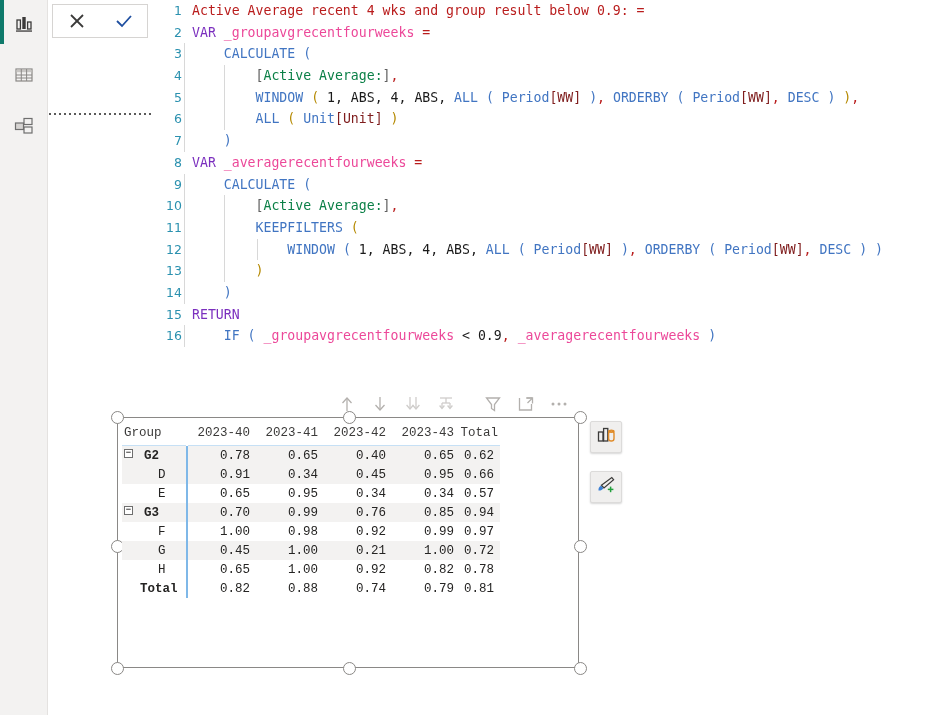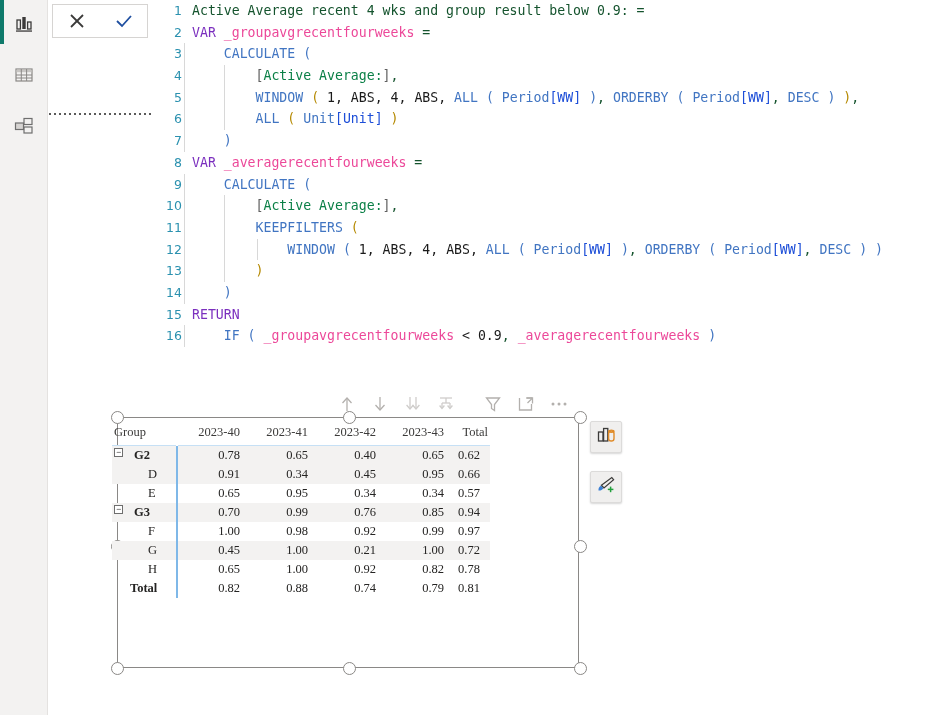--- a/index.html
+++ b/index.html
@@ -115,22 +115,22 @@
   
   .t-kw    { color: #7b2fbe; }   
   .t-var   { color: #ec4899; }   
   .t-fn    { color: #4175c2; }   
   .t-meas  { color: #606060; }   
   .t-measn { color: #0b8047; }
   .t-num   { color: #1a1a1a; }
   .t-par   { color: #4175c2; }
   .t-par2  { color: #b58900; }
   .t-tbl   { color: #4175c2; }
-  .t-col   { color: #1d4ed8; }
-  .t-plain { color: #14532d; }
+  .t-col   { color: #7f1d1d; }
+  .t-plain { color: #b91c1c; }
   .t-op    { color: #1a1a1a; }
 
   
   #canvas {
     position: absolute;
     left: 48px; top: 378px;
     width: 883px; height: 337px;
     background: #ffffff;
   }
 
@@ -171,23 +171,23 @@
   .h-tr { left: 456px; top: -7px; }
   .h-ml { left: -7px;  top: 122px; }
   .h-mr { left: 456px; top: 122px; }
   .h-bl { left: -7px;  top: 244px; }
   .h-bc { left: 225px; top: 244px; }
   .h-br { left: 456px; top: 244px; }
 
   
   #matrix {
     position: absolute;
-    left: 112px; top: 423px;
+    left: 122px; top: 423px;
     border-collapse: collapse;
-    font-family: Liberation Serif, serif;
+    font-family: Liberation Mono, monospace;
     font-size: 12.5px;
     color: #252423;
   }
   #matrix th, #matrix td {
     padding: 0;
     height: 19px;
     vertical-align: middle;
     font-weight: normal;
   }
   #matrix thead th {

